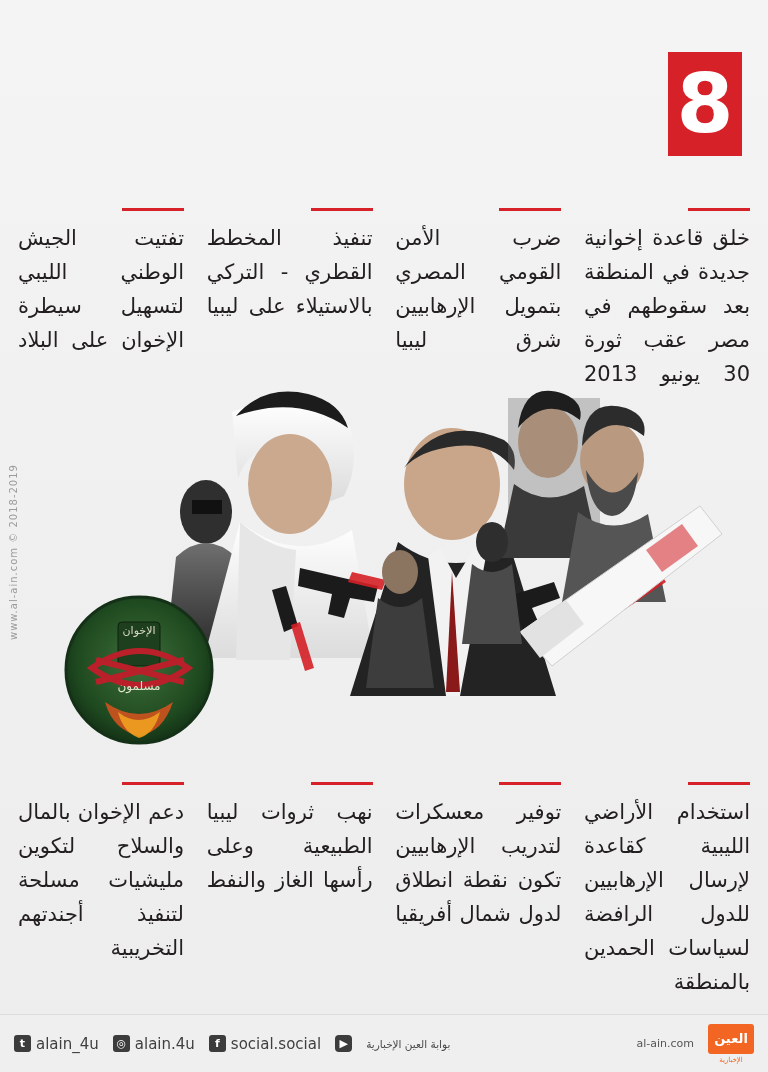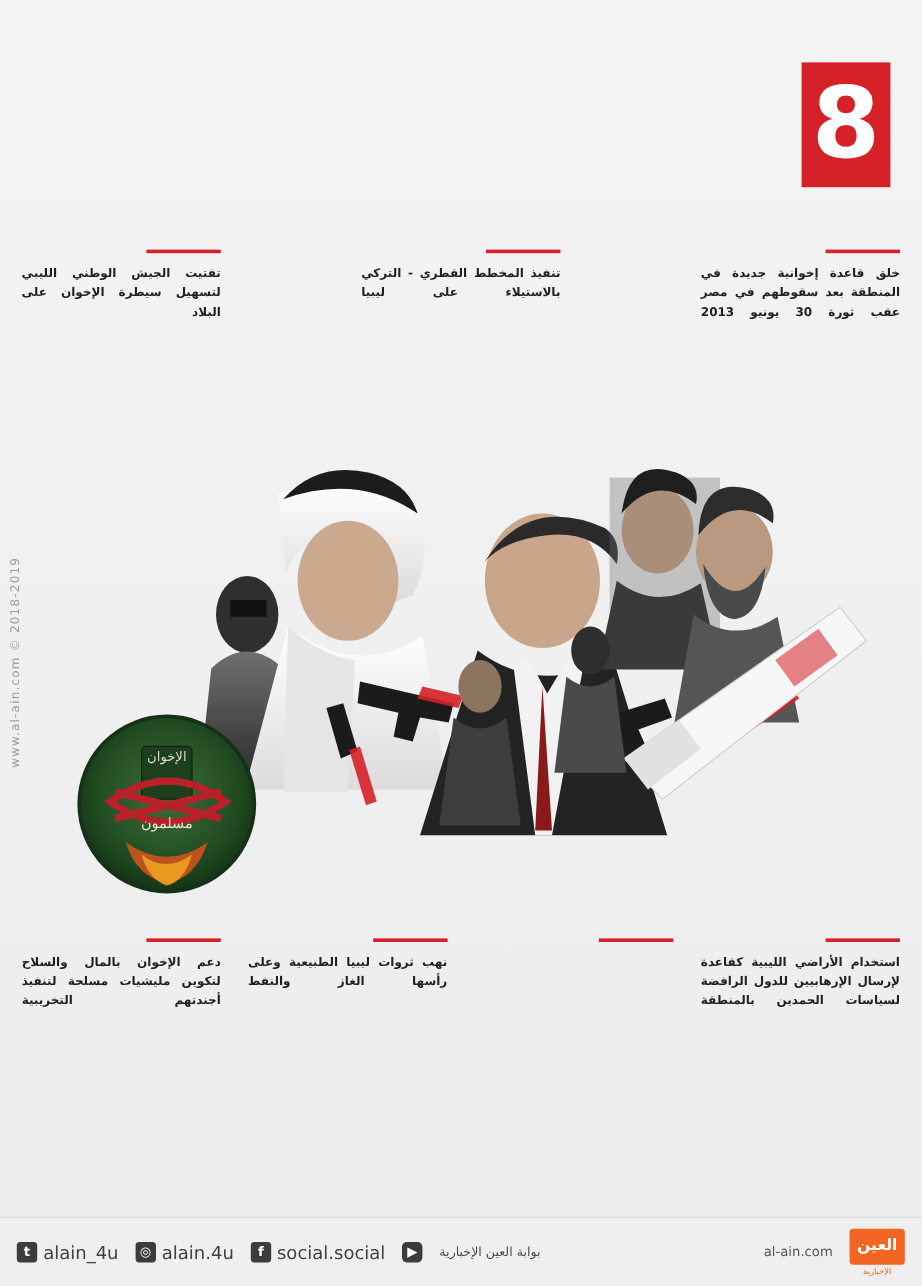--- a/index.html
+++ b/index.html
@@ -73,23 +73,23 @@
     width: 166px;
     text-align: right;
   }
   .col .rule {
     width: 62px; height: 3px;
     background: #d62128;
     margin: 0 0 10px auto;
   }
   .col p {
     color: #231f20;
-    font-size: 10px;
+    font-size: 21px;
     line-height: 1.62;
-    font-weight: bold;
+    font-weight: normal;
     text-align: justify;
     text-align-last: justify;
     direction: rtl;
   }
 
   
   .collage {
     position: absolute;
     top: 372px; left: 13px; right: 0;
     height: 400px;
@@ -170,20 +170,24 @@
 <div class="page">
 
   <div class="header">
     <div class="big-number">8</div>
   </div>
 
   <div class="cols top">
     <div class="col">
       <div class="rule"></div>
       <p>خلق قاعدة إخوانية جديدة في المنطقة بعد سقوطهم في مصر عقب ثورة 30 يونيو 2013</p>
+    </div>
+    <div class="col">
+      <div class="rule"></div>
+      <p>ضرب الأمن القومي المصري بتمويل الإرهابيين شرق ليبيا</p>
     </div>
     <div class="col">
       <div class="rule"></div>
       <p>تنفيذ المخطط القطري - التركي بالاستيلاء على ليبيا</p>
     </div>
     <div class="col">
       <div class="rule"></div>
       <p>تفتيت الجيش الوطني الليبي لتسهيل سيطرة الإخوان على البلاد</p>
     </div>
   </div>
@@ -291,20 +295,21 @@
     </svg>
   </div>
 
   <div class="cols bottom">
     <div class="col">
       <div class="rule"></div>
       <p>استخدام الأراضي الليبية كقاعدة لإرسال الإرهابيين للدول الرافضة لسياسات الحمدين بالمنطقة</p>
     </div>
     <div class="col">
       <div class="rule"></div>
+      <p>توفير معسكرات لتدريب الإرهابيين تكون نقطة انطلاق لدول شمال أفريقيا</p>
     </div>
     <div class="col">
       <div class="rule"></div>
       <p>نهب ثروات ليبيا الطبيعية وعلى رأسها الغاز والنفط</p>
     </div>
     <div class="col">
       <div class="rule"></div>
       <p>دعم الإخوان بالمال والسلاح لتكوين مليشيات مسلحة لتنفيذ أجندتهم التخريبية</p>
     </div>
   </div>

